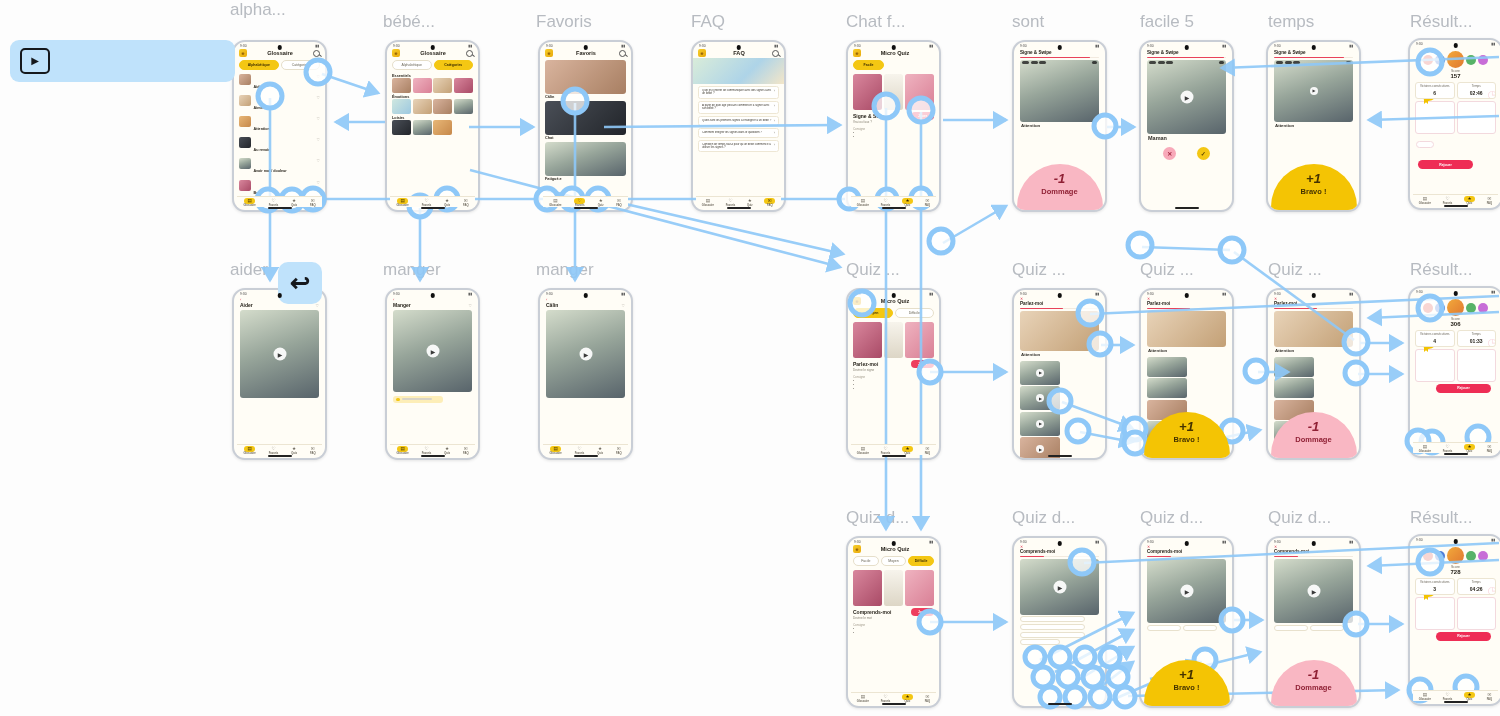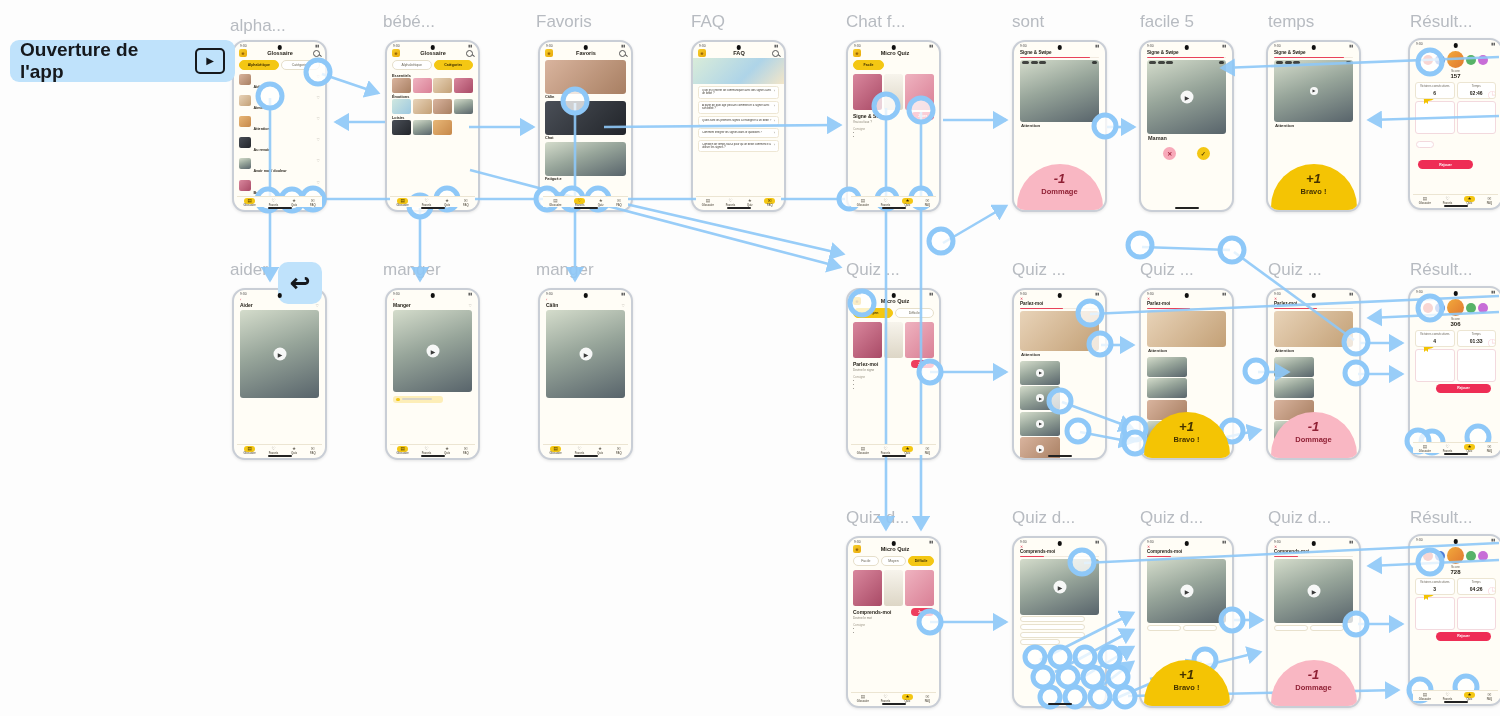--- a/index.html
+++ b/index.html
@@ -130,21 +130,21 @@
   .g-teal{background:linear-gradient(135deg,#cfe7df,#9cc8e0);}
   .g-page{background:linear-gradient(180deg,#f7f4ec,#ddd6c6);}
   .av1{background:#e45b4f;} .av2{background:#4f7fd9;} .av3{background:linear-gradient(135deg,#f2a93b,#e07830);}
   .av4{background:#58b368;} .av5{background:#c86dd7;}
 </style>
 </head>
 <body>
 
 <div class="canvas">
 
-  <span class="ftitle" style="left:230px;top:16px">alpha...</span>
+  <span class="ftitle" style="left:230px;top:0">alpha...</span>
   <span class="ftitle" style="left:383px;top:12px">bébé...</span>
   <span class="ftitle" style="left:536px;top:12px">Favoris</span>
   <span class="ftitle" style="left:691px;top:12px">FAQ</span>
   <span class="ftitle" style="left:846px;top:12px">Chat f...</span>
   <span class="ftitle" style="left:1012px;top:12px">sont</span>
   <span class="ftitle" style="left:1140px;top:12px">facile 5</span>
   <span class="ftitle" style="left:1268px;top:12px">temps</span>
   <span class="ftitle" style="left:1410px;top:12px">Résult...</span>
   <span class="ftitle" style="left:230px;top:260px">aider</span>
   <span class="ftitle" style="left:383px;top:260px">manger</span>
@@ -1165,20 +1165,19 @@
       <circle cx="1205" cy="660" r="11"></circle>
         <circle cx="1232" cy="620" r="11"></circle>
         <circle cx="1356" cy="624" r="11"></circle>
       <circle cx="1430" cy="562" r="12"></circle>
         <circle cx="1420" cy="690" r="11"></circle>
         <circle cx="1466" cy="687" r="11"></circle>
     </g>
   </svg>
 
   <div class="flowlabel">
-    <b>Ouverture de l'app</b>
     <span class="protoicon"></span>
   </div>
   <div class="backchip">
       <span>↩</span>
     </div>
 
 </div>
 
 </body></html>

